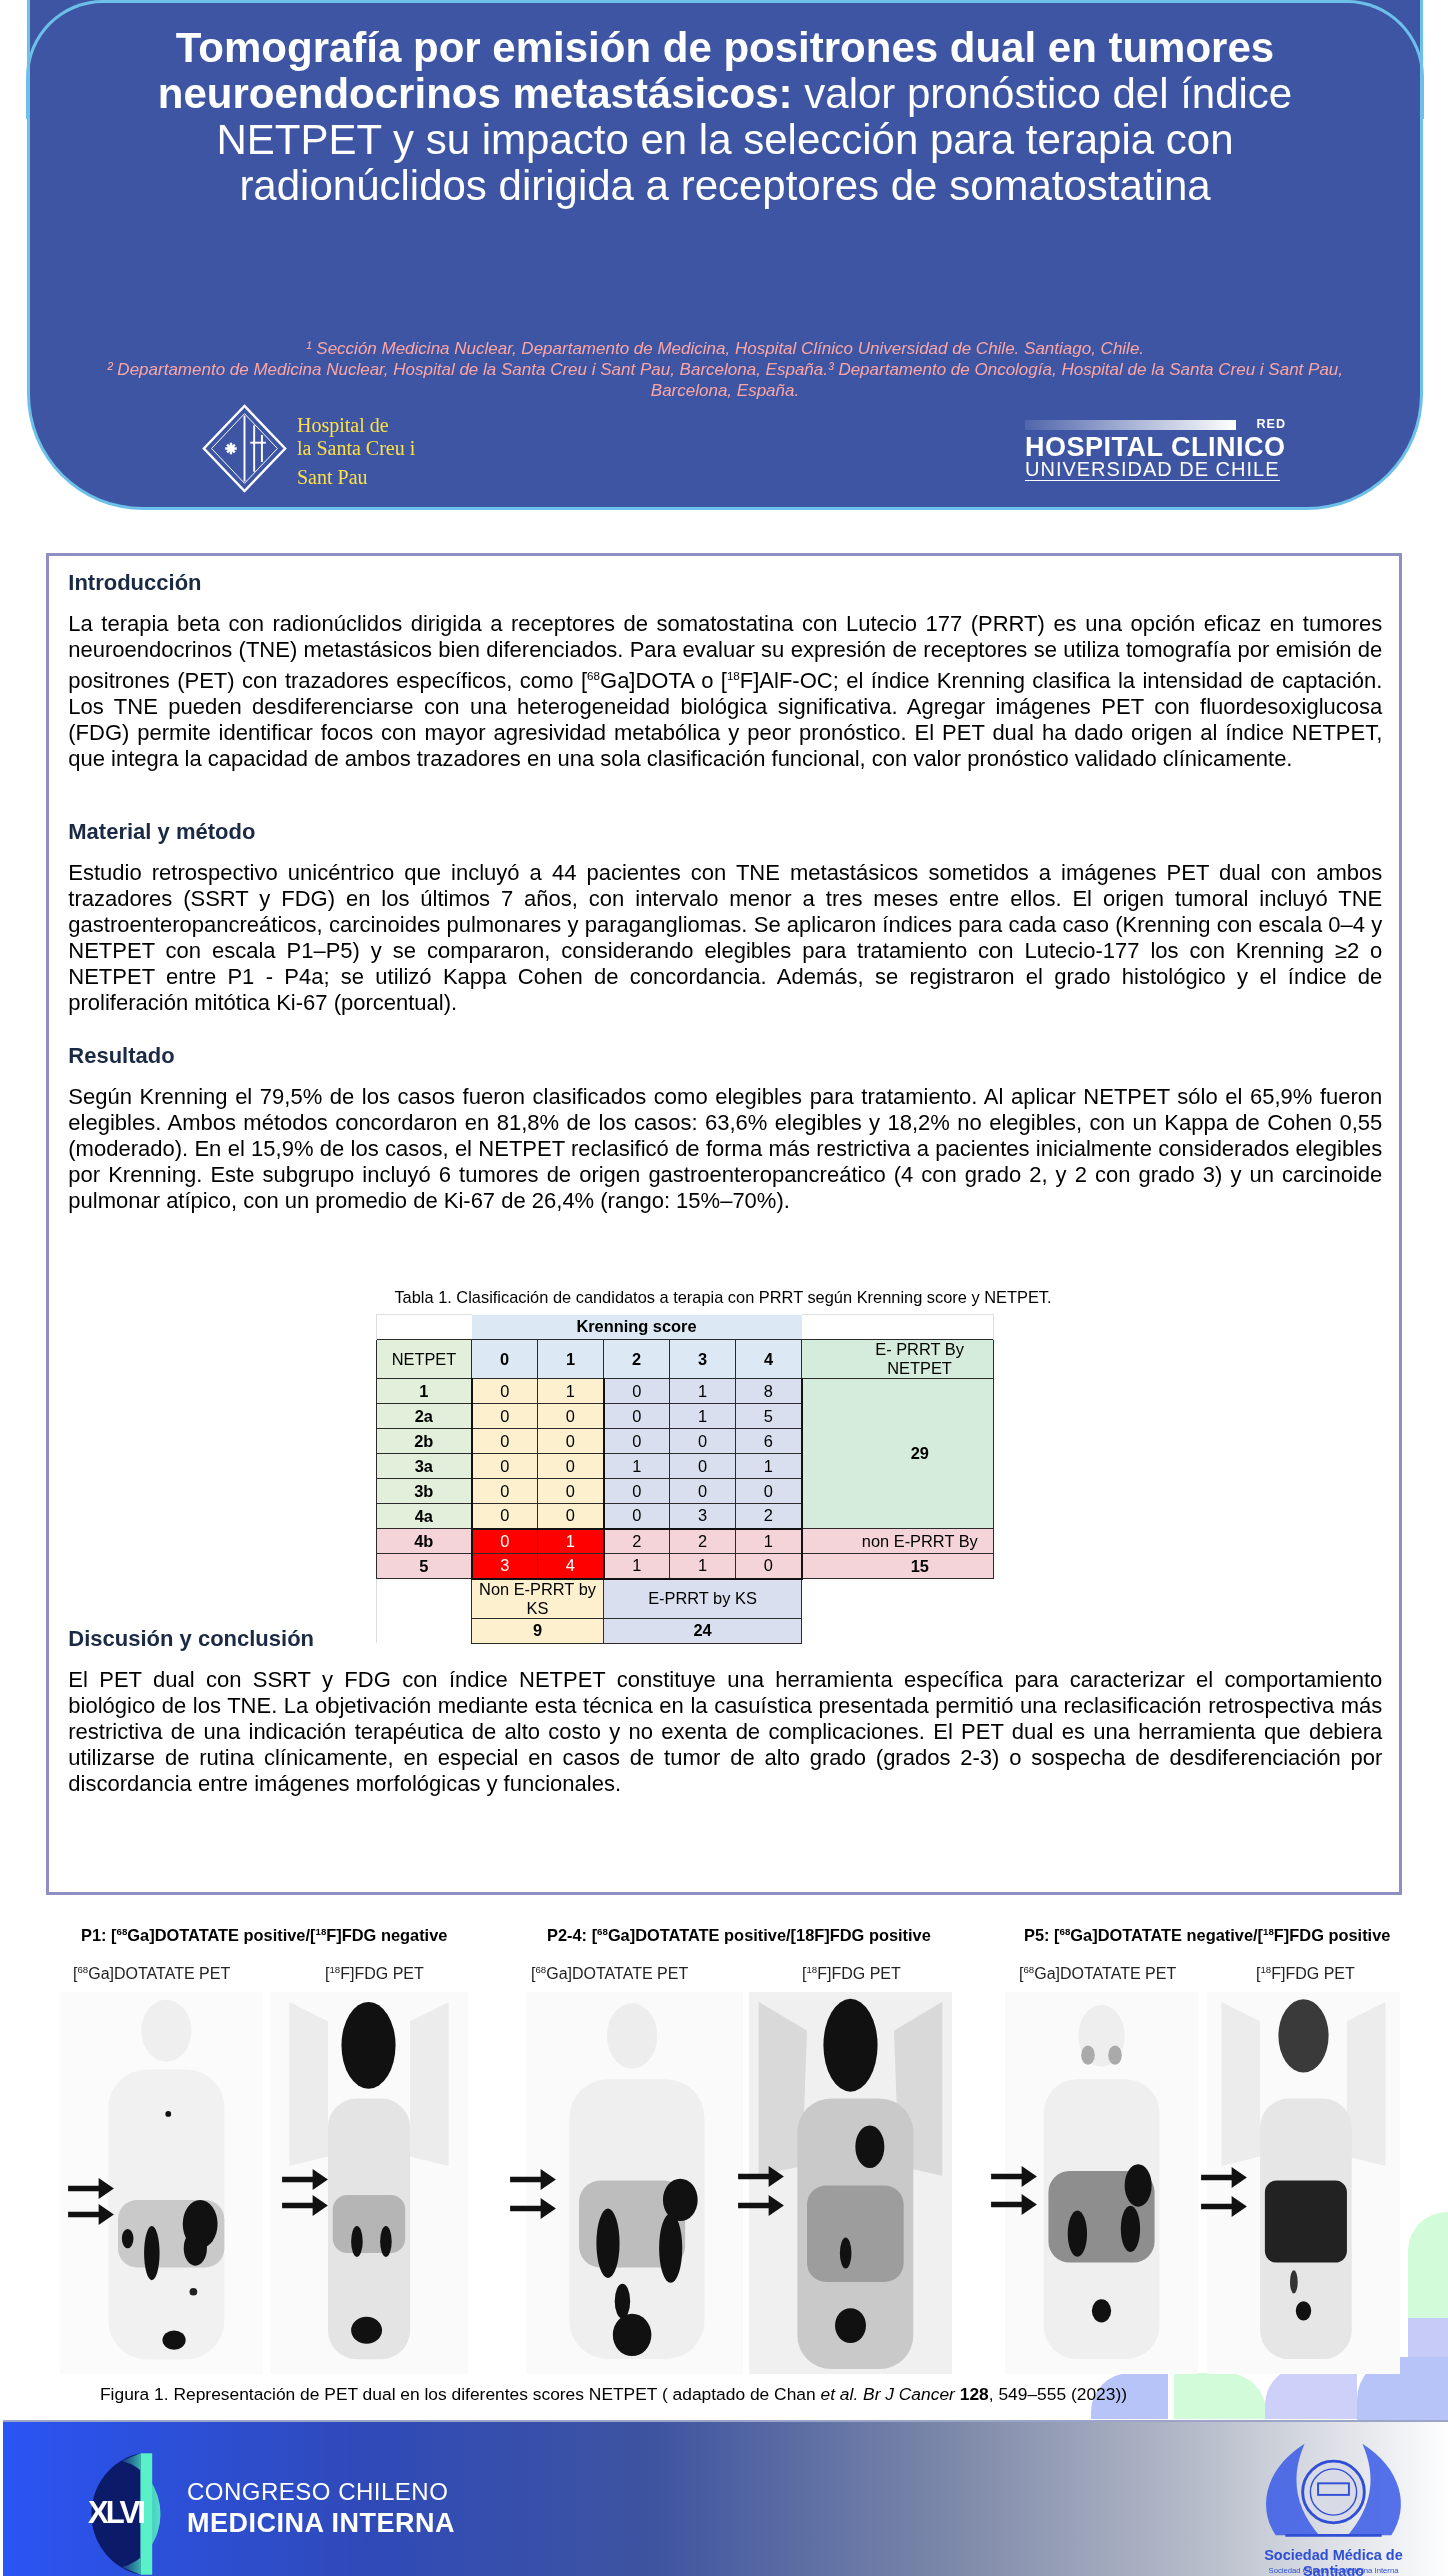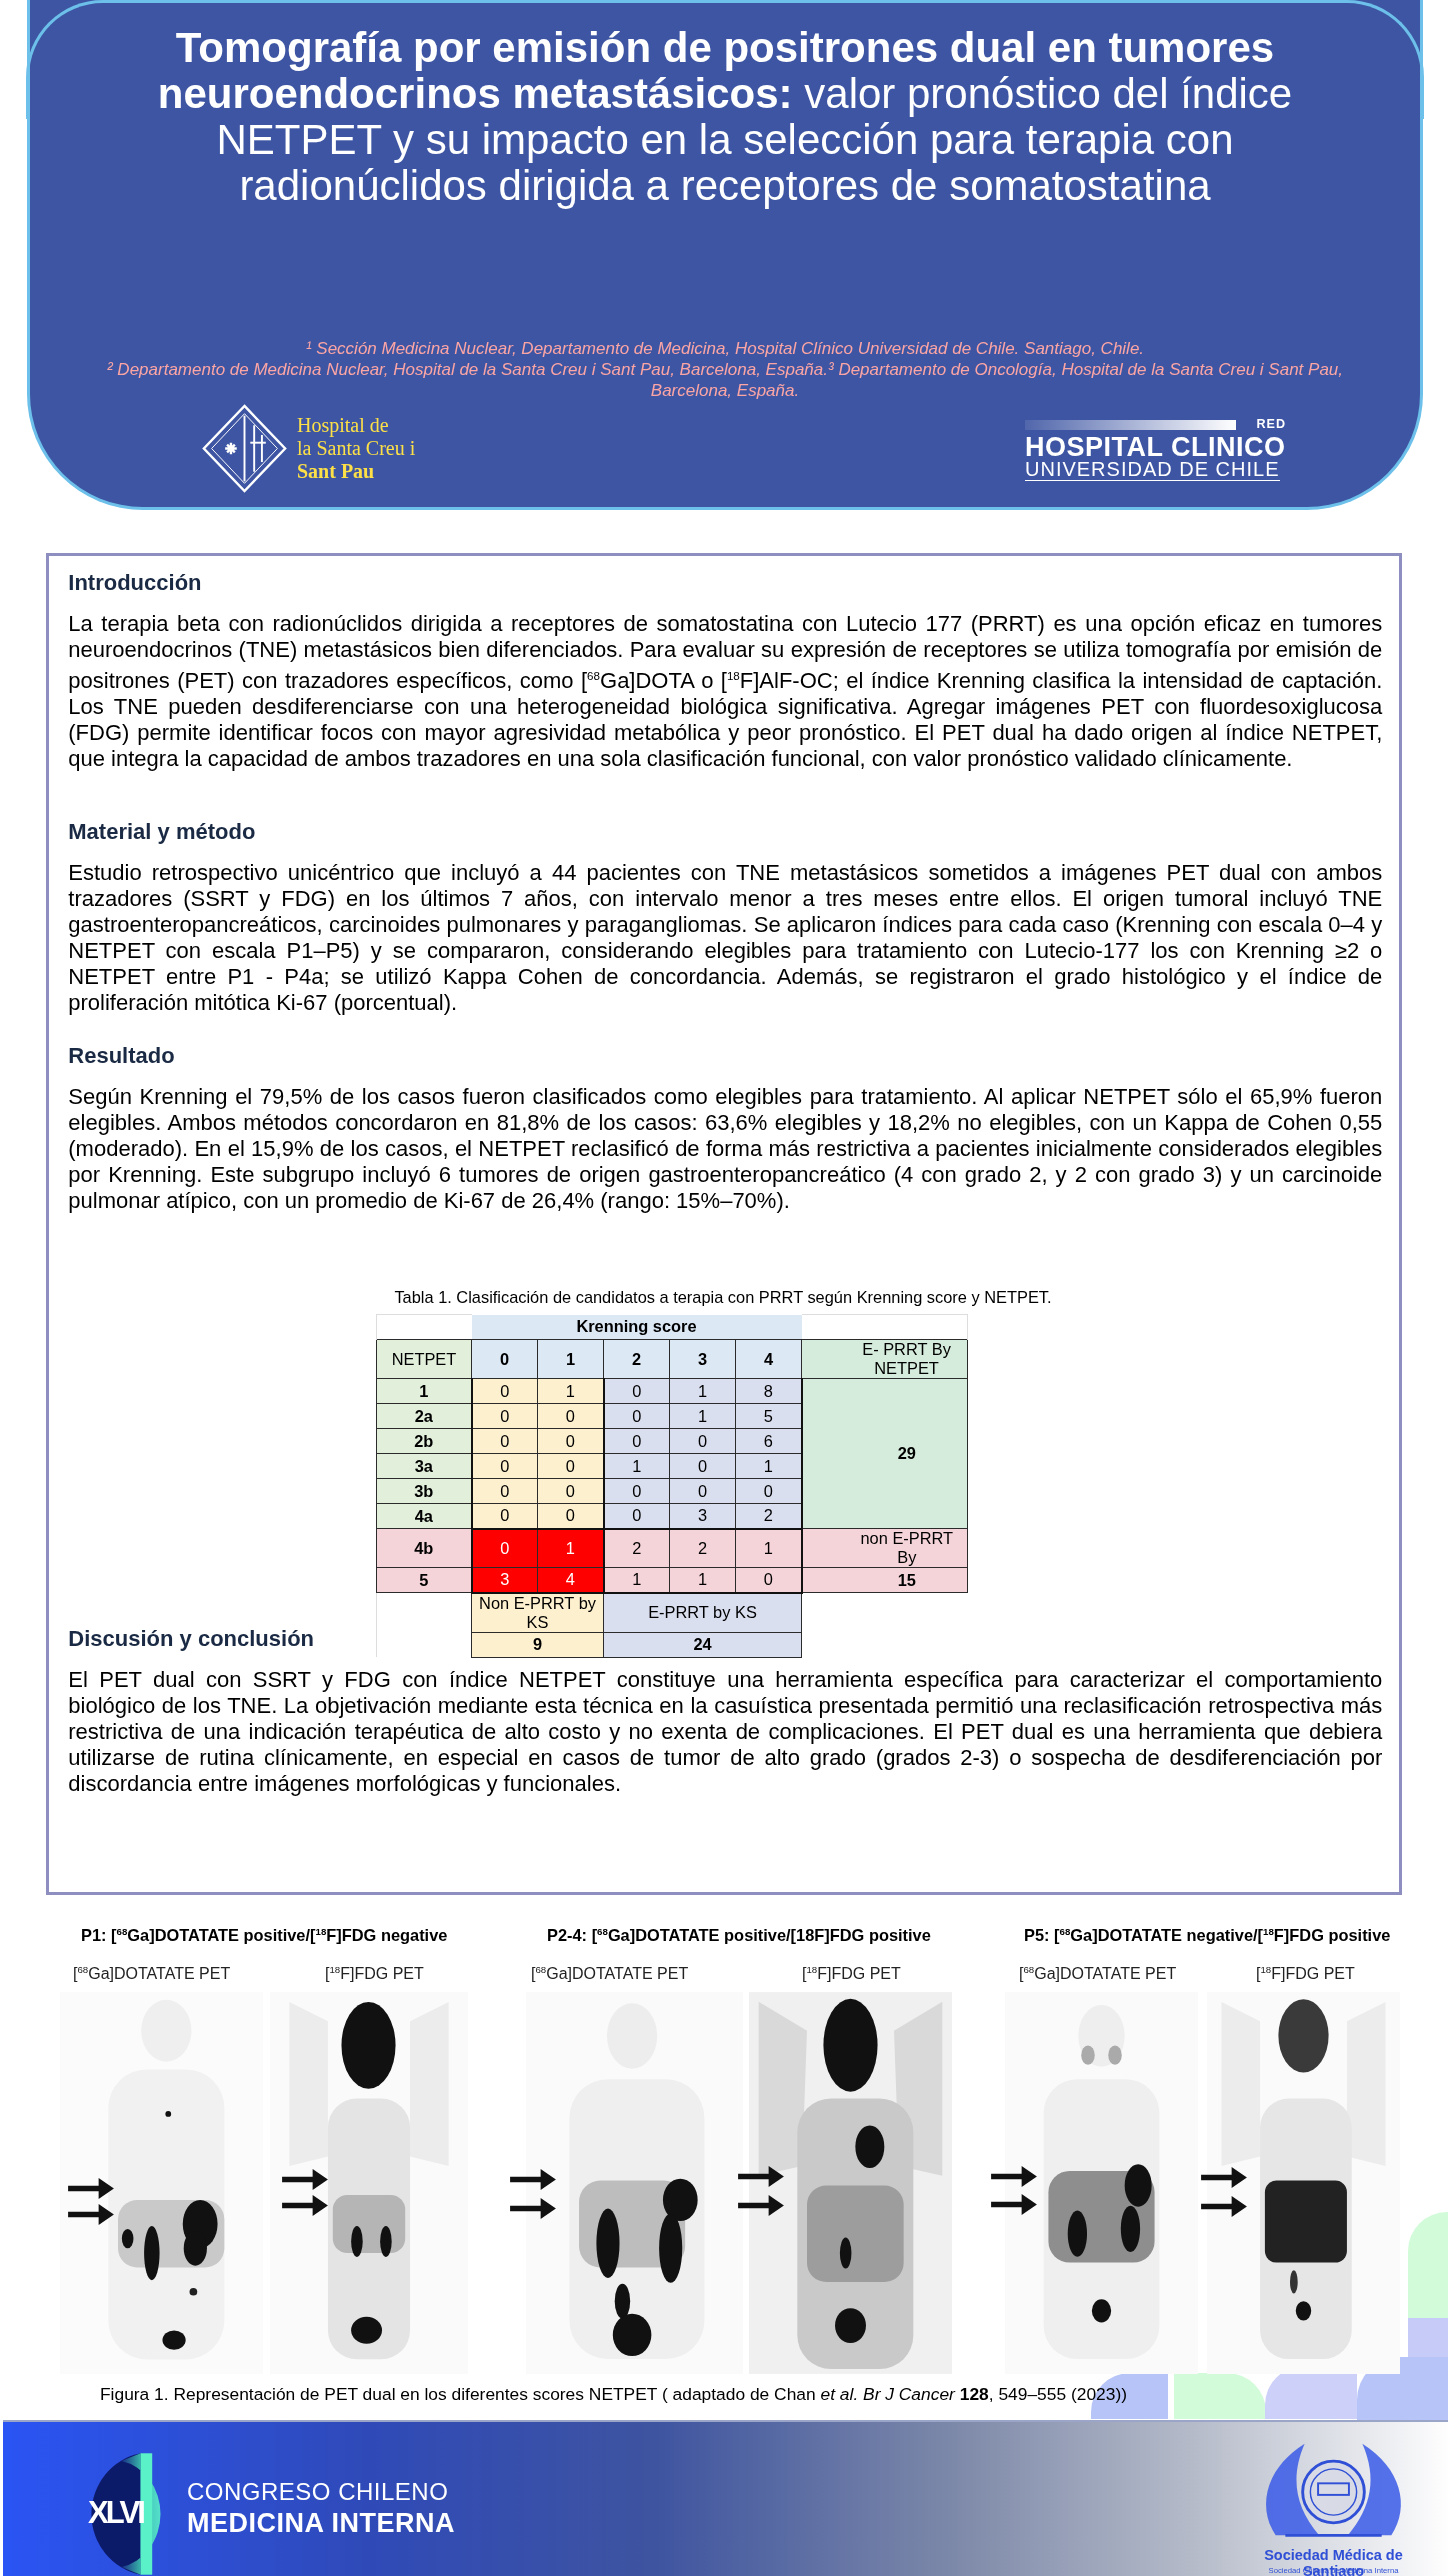--- a/index.html
+++ b/index.html
@@ -30,21 +30,21 @@
   .affil {
     position: absolute; left: 39px; right: 39px; top: 338px; text-align: center;
     color: #fca5a5; font-size: 17px; line-height: 21px; font-style: italic;
   }
   .logo-santpau { position: absolute; left: 170px; top: 404px; width: 270px; height: 89px; }
   .logo-santpau .diamond { position: absolute; left: 0; top: 0; width: 89px; height: 89px; }
   .logo-santpau .txt {
     position: absolute; left: 97px; top: 9.7px; color: #fde047; font-family: "Liberation Serif", serif;
     font-size: 20px; line-height: 23px;
   }
-  .logo-santpau .txt .b { font-weight: 700; }
+  .logo-santpau .txt .b { font-weight: 400; margin-top: 6px; }
   .logo-hc { position: absolute; left: 995px; top: 417px; width: 261px; height: 66px; color: #fff; text-decoration: underline; }
   .logo-hc .bar { position: absolute; left: 0; top: 2.9px; width: 211px; height: 9.7px;
     background: linear-gradient(90deg, rgba(255,255,255,0.1), #ffffff); }
   .logo-hc .red { position: absolute; right: 0; top: 0; font-size: 12.6px; font-weight: 700; letter-spacing: 1px; }
   .logo-hc .hc { position: absolute; left: 0; top: 14.5px; font-size: 27px; font-weight: 700; letter-spacing: 0.5px; }
   .logo-hc .uc { position: absolute; left: 0; top: 42px; font-size: 20px; letter-spacing: 1px; border-bottom: 1.9px solid #fff; line-height: 21px; }
 
   
   .mainbox {
     position: absolute; left: 46px; top: 553px; width: 1356px; height: 1342px;
@@ -65,21 +65,21 @@
   .ktable td { height: 25px; text-align: center; border: 1px solid #2b2b2b; padding: 0 3.9px; }
   .ktable .c-netpet { width: 95px; background: #e2efdb; font-weight: 700; }
   .ktable .c-ks { width: 66px; }
   .ktable .ks-lo { background: #fdf0cf; }
   .ktable .ks-hi { background: #dadff0; }
   .ktable .hdr-blue { background: #dce9f5; font-weight: 700; }
   .ktable .green { background: #d5ebdb; }
   .ktable .pink { background: #f4d4d8; }
   .ktable .red { background: #ff0000; color: #fff; }
   .ktable .blank { border: none; background: #fff; }
-  .ktable .e-col { width: 166px; padding-left: 48px; }
+  .ktable .e-col { width: 192px; padding-left: 48px; }
   .ktable td.tl { border-left: 2.9px solid #111; }
   .ktable td.tr { border-right: 2.9px solid #111; }
   .ktable tr.thick-bottom td.tb { border-bottom: 2.9px solid #111; }
 
   
   .fig-panel-title { position: absolute; top: 1926px; font-size: 16.4px; font-weight: 700; }
   .fig-panel-title sup, .fig-sub sup { font-size: 9.7px; }
   .fig-sub { position: absolute; top: 1964px; font-size: 16px; color: #222; }
   .pet {
     position: absolute; top: 1992px; height: 382px; background: #fafafa; overflow: hidden;

